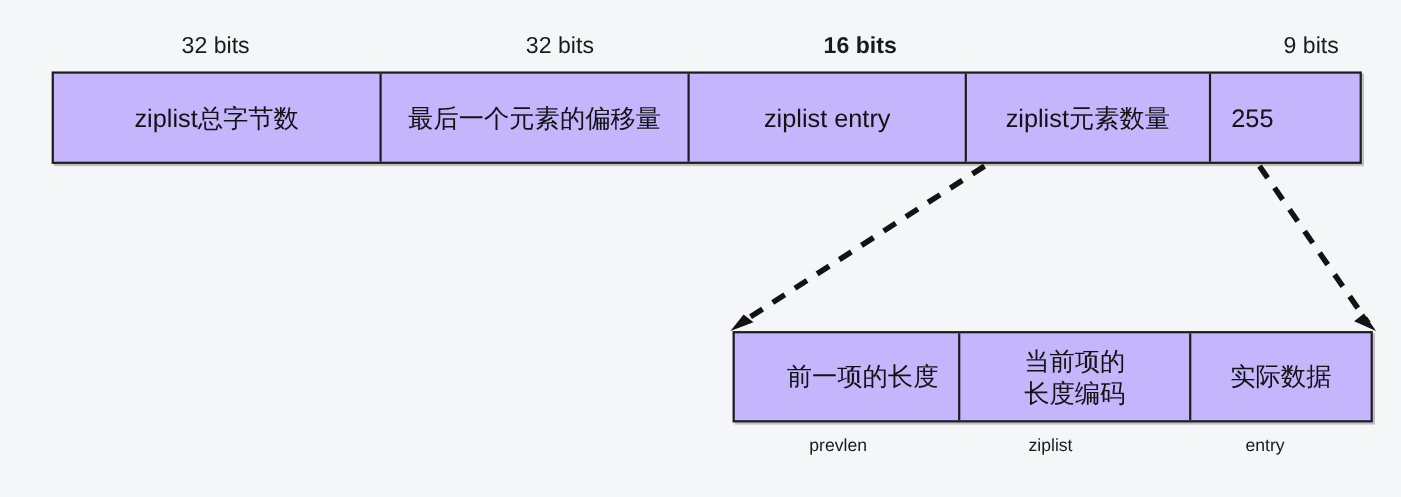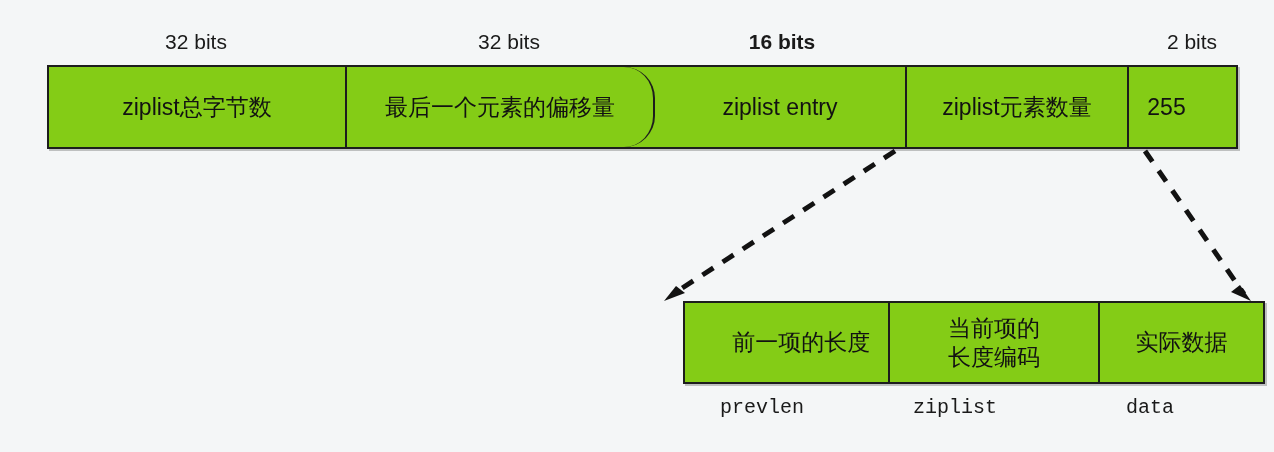--- a/index.html
+++ b/index.html
@@ -29,21 +29,21 @@
     white-space: nowrap;
     transform: translateX(-50%);
   }
 
   
   .struct-bar {
     position: absolute;
     display: flex;
     box-sizing: border-box;
     border: 2px solid #1d1d1d;
-    background: #84cc16;
+    background: #c4b5fd;
     box-shadow: 2px 2px 0 rgba(0,0,0,0.22);
   }
   .cell {
     box-sizing: border-box;
     display: flex;
     align-items: center;
     justify-content: center;
     text-align: center;
     border-right: 2px solid #1d1d1d;
     color: #121212;
@@ -53,72 +53,71 @@
     white-space: pre-line;
   }
   .cell:last-child {
     border-right: none;
   }
 
   
   .field-caption {
     position: absolute;
     text-align: center;
-    font-size: 20px;
+    font-size: 16px;
     color: #1a1a1a;
     line-height: 1;
     white-space: nowrap;
     transform: translateX(-50%);
-    font-family: Liberation Mono, monospace;
   }
 
   
   #connectors {
     position: absolute;
     left: 0;
     top: 0;
     width: 1274px;
     height: 452px;
     pointer-events: none;
   }
 </style>
 </head>
 <body>
 
 <div id="stage">
 
   <div class="bits-label" style="left:196px; top:31px;">32 bits</div>
   <div class="bits-label" style="left:509px; top:31px;">32 bits</div>
   <div class="bits-label" style="left:782px; top:31px;font-weight:bold;">16 bits</div>
-  <div class="bits-label" style="left:1192px; top:31px;">2 bits</div>
+  <div class="bits-label" style="left:1192px; top:31px;">9 bits</div>
 
   <div class="struct-bar" style="left:47px; top:65px; width:1191px; height:84px;">
     <div class="cell" style="width:298px;">ziplist总字节数</div>
-    <div class="cell" style="width:308px;border-radius:31px;">最后一个元素的偏移量</div>
+    <div class="cell" style="width:280px;">最后一个元素的偏移量</div>
     <div class="cell" style="width:252px;">ziplist entry</div>
     <div class="cell" style="width:222px;">ziplist元素数量</div>
     <div class="cell" style="width:75px;">255</div>
   </div>
 
   <svg id="connectors" viewBox="0 0 1274 452" xmlns="http://www.w3.org/2000/svg">
     <defs>
       <marker id="arrowL" viewBox="0 0 12 12" refX="10" refY="6" markerWidth="7" markerHeight="7" orient="auto-start-reverse">
         <path d="M 12 0 L 0 6 L 12 12 z" fill="#121212"></path>
       </marker>
     </defs>
     <line x1="895" y1="151" x2="673" y2="294" stroke="#121212" stroke-width="5" stroke-dasharray="13 11" stroke-linecap="butt"></line>
     <path d="M 664 301 L 685 293 L 676 286 Z" fill="#121212"></path>
     <line x1="1145" y1="151" x2="1244" y2="294" stroke="#121212" stroke-width="5" stroke-dasharray="13 11" stroke-linecap="butt"></line>
     <path d="M 1251 301 L 1231 292 L 1240 285 Z" fill="#121212"></path>
   </svg>
 
-  <div class="struct-bar" style="left:683px; top:301px; width:582px; height:83px;padding-left:29px;">
+  <div class="struct-bar" style="left:666px; top:301px; width:582px; height:83px;padding-left:29px;">
     <div class="cell" style="width:190px;">前一项的长度</div>
     <div class="cell" style="width:226px;">当前项的
 长度编码</div>
     <div class="cell" style="width:176px;">实际数据</div>
   </div>
 
   <div class="field-caption" style="left:762px; top:398px;">prevlen</div>
   <div class="field-caption" style="left:955px; top:398px;">ziplist</div>
-  <div class="field-caption" style="left:1150px; top:398px;">data</div>
+  <div class="field-caption" style="left:1150px; top:398px;">entry</div>
 
 </div>
 
 </body></html>

